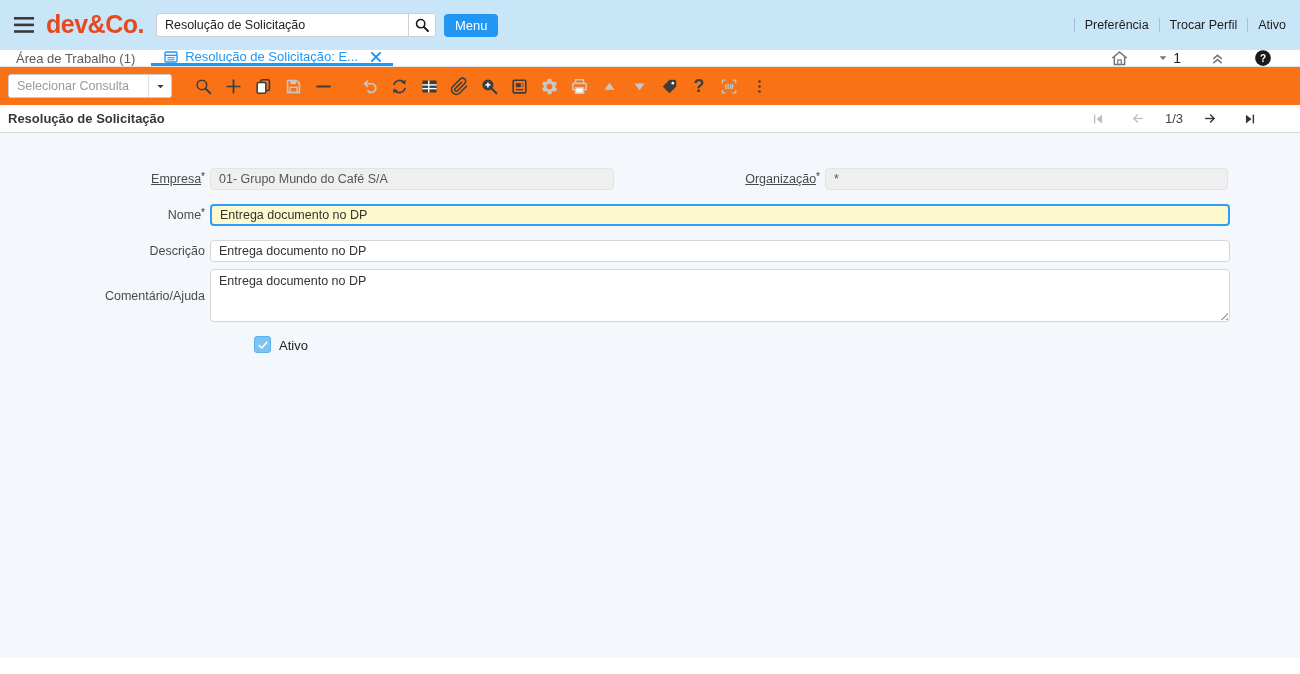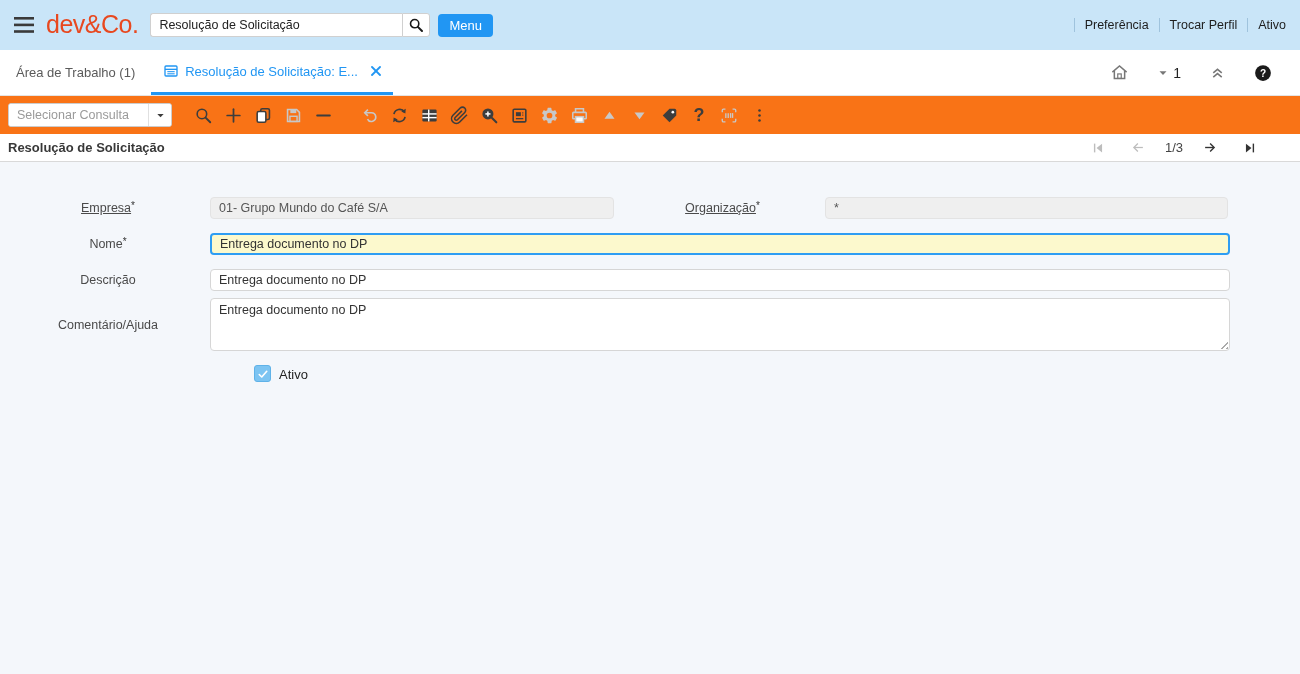--- a/index.html
+++ b/index.html
@@ -2,35 +2,35 @@
 <html><head>
 <meta charset="utf-8">
 <style>
   * { margin:0; padding:0; box-sizing:border-box; }
   html,body { width:1300px; height:674px; overflow:hidden; background:#fff;
     font-family:"Liberation Sans","DejaVu Sans",sans-serif; }
 
   
   .topbar { height:50px; background:#c9e5f8; display:flex; align-items:center; padding:0 10px 0 12px; }
   .hamburger { width:24px; height:24px; display:flex; align-items:center; justify-content:center; cursor:pointer; color:#3a3a3a; }
-  .logo { font-size:25px; font-weight:normal; color:#e8481f; margin:0 12px 2px 10px; letter-spacing:-0.5px; cursor:pointer; }
+  .logo { font-size:25px; font-weight:bold; color:#e8481f; margin:0 12px 2px 10px; letter-spacing:-0.5px; cursor:pointer; }
   .global-search { width:252px; height:24px; border:1px solid #d0d0d0; border-right:none; border-radius:3px 0 0 3px;
     padding:0 8px; font-size:12.5px; color:#222; background:#fff; outline:none; }
   .search-btn { width:28px; height:24px; background:#fff; border:1px solid #d0d0d0; border-radius:0 3px 3px 0;
     display:flex; align-items:center; justify-content:center; cursor:pointer; color:#1a1a1a; }
   .menu-btn { margin-left:8px; background:#2196f3; color:#fff; border:none; border-radius:4px; height:23px;
     padding:0 11px; font-size:13px; cursor:pointer; }
   .user-block { margin-left:auto; text-align:right; padding-right:4px; }
   .user-info { font-size:12.3px; color:#2a2a2a; margin-bottom:6px; }
   .user-links { display:flex; justify-content:flex-end; align-items:center; font-size:12.5px; color:#1d1d1d; }
   .user-links .sep { width:1px; height:14px; background:#9fc3dd; margin:0 10px; }
   .user-links a { color:#1d1d1d; text-decoration:none; cursor:pointer; }
 
   
-  .tabbar { height:46px; background:#fff; border-bottom:1px solid #e4e4e4; display:flex; align-items:stretch; }
+  .tabbar { height:17px; background:#fff; border-bottom:1px solid #e4e4e4; display:flex; align-items:stretch; }
   .tab { display:flex; align-items:center; padding:0 16px; font-size:13px; color:#5a5a5a; cursor:pointer; }
   .tab.active { color:#2196f3; border-bottom:3px solid #2196f3; padding:0 12px; gap:6px;align-items:center; }
   .tab .close-x { margin-left:7px; display:flex; align-items:center; cursor:pointer; }
   .tab-actions { margin-left:auto; display:flex; align-items:center; padding-right:14px; }
   .tact { display:flex; align-items:center; justify-content:center; padding:0 14px; cursor:pointer; color:#777; }
   .win-count { font-size:14px; color:#222; margin-left:4px; }
 
   
   .toolbar { height:38px; background:#f97316; display:flex; align-items:center; padding:0 8px; }
   .query-combo { display:flex; height:24px; width:164px; border:1px solid #ccc; border-radius:3px; overflow:hidden; background:#fff; }
@@ -48,21 +48,21 @@
   .record-title { font-weight:bold; font-size:13px; color:#383838; }
   .record-nav { margin-left:auto; display:flex; align-items:center; margin-right:22px; }
   .rnav { display:flex; align-items:center; justify-content:center; padding:0 13px; cursor:pointer; }
   .rnav.disabled { cursor:default; }
   .rec-pos { font-size:13px; color:#444; padding:0 6px; }
 
   
   .content { height:525px; background:#f4f7fb; padding-top:35px; }
   .frow { display:flex; align-items:center; margin-bottom:14px; }
   .frow.tight { margin-bottom:7px; }
-  .flabel { width:205px; text-align:center; font-size:12.5px; color:#4a4a4a; flex-shrink:0;padding-left:11px; }
+  .flabel { width:205px; text-align:right; font-size:12.5px; color:#4a4a4a; flex-shrink:0;padding-left:11px; }
   .flabel.second { width:206px; }
   .flabel .lbl-txt.link { text-decoration:underline; }
   .req { font-size:10px; vertical-align:top; line-height:1; color:#333; }
   .fld { height:22px; border:1px solid #d6d6d6; border-radius:4px; padding:0 8px; font-size:12.5px; color:#333;
     background:#fff; outline:none; margin-left:5px; font-family:inherit; }
   .fld.readonly { background:#efefef; border-color:#e3e3e3; color:#555; }
   .fld.focus-yellow { background:#fcf9cd; border:2px solid #2e9df3; }
   .w-emp { width:404px; } .w-org { width:403px; } .w-full { width:1020px; }
   .ta-wrap { position:relative; margin-left:5px; }
   .fld-ta { display:block; width:1020px; height:53px; border:1px solid #d6d6d6; border-radius:4px; padding:4px 8px;

